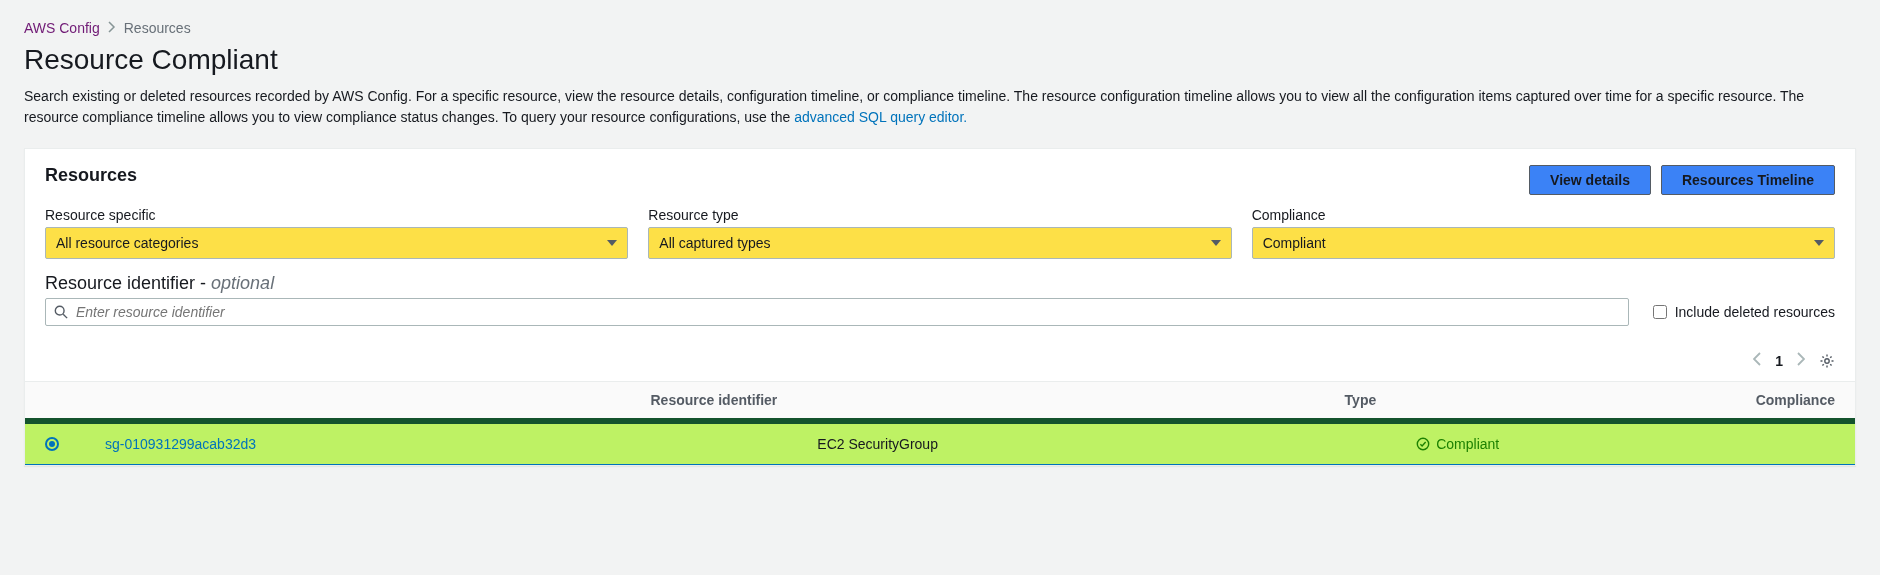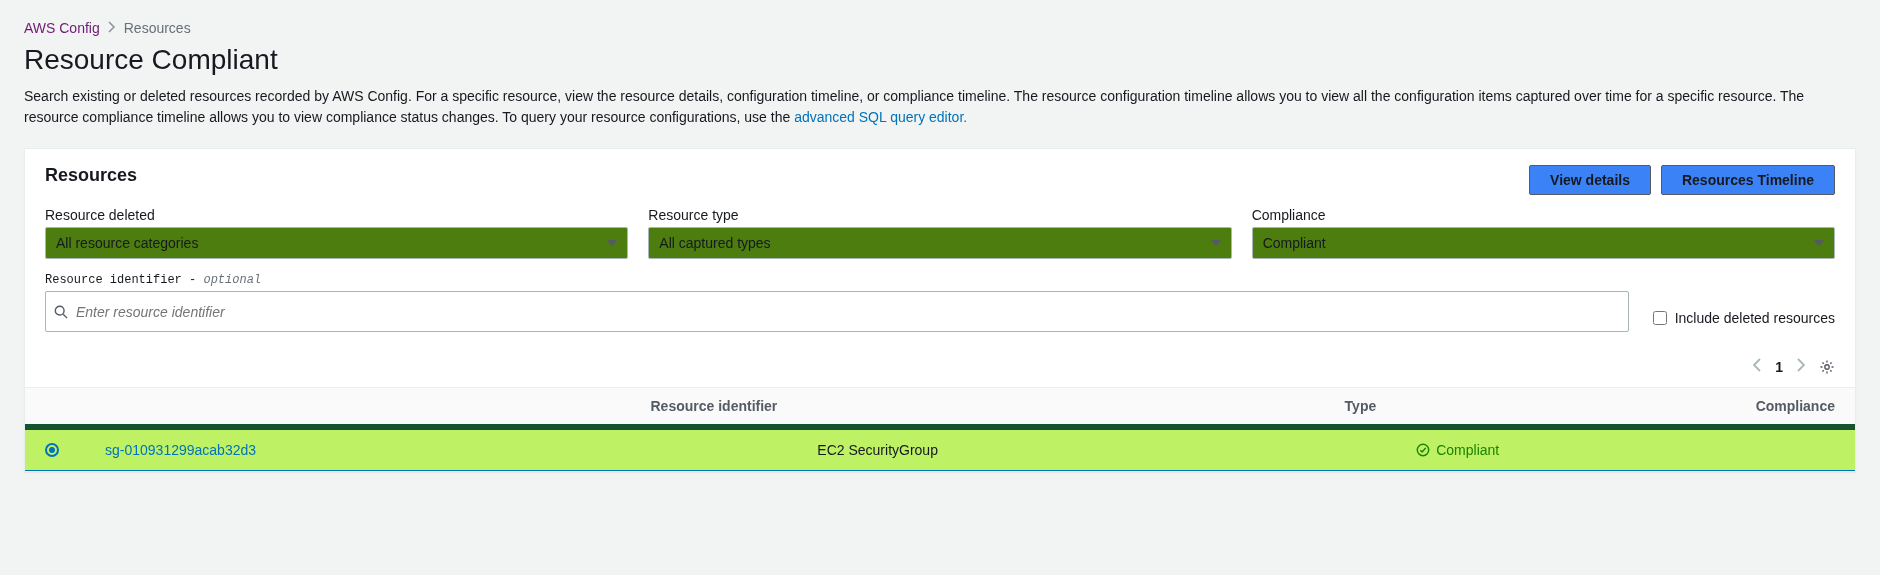--- a/index.html
+++ b/index.html
@@ -45,30 +45,30 @@
   .filters { padding: 12px 20px 18px 20px; }
   .filter-row { display:flex; gap:20px; }
   .filter-col { flex:1; display:flex; flex-direction:column; }
   .filter-label { font-size: 14px; color:#16191f; margin-bottom:4px; }
   .select {
     border:1px solid #aab7b8;
     border-radius:2px;
     height: 32px;
     display:flex; align-items:center; justify-content:space-between;
     padding: 0 10px;
-    background:#4d7c0f;
+    background:#fde047;
     cursor:pointer;
   }
   .caret { width:0; height:0; border-left:5px solid transparent; border-right:5px solid transparent; border-top:6px solid #545b64; }
   .ident-row { display:flex; gap:24px; align-items:flex-end; margin-top:14px; }
   .ident-col { flex:1; }
-  .ident-label { font-size:12px; margin-bottom:4px;font-family:Liberation Mono, monospace; }
+  .ident-label { font-size:18px; margin-bottom:4px; }
   .ident-label .opt { font-style: italic; color:#687078; }
   .search-wrap {
-    border:1px solid #aab7b8; border-radius:2px; height:41px;
+    border:1px solid #aab7b8; border-radius:2px; height:28px;
     display:flex; align-items:center; padding:0 8px; background:#fff;
   }
   .search-wrap svg { flex-shrink:0; }
   .search-wrap input {
     border:none; outline:none; flex:1; padding:0 8px; font-size:14px;
     font-style: italic; color:#687078; background:transparent;
   }
   .include-deleted { display:flex; align-items:center; gap:8px; white-space:nowrap; padding-bottom:6px; }
   .include-deleted input { width:14px; height:14px; }
   .pager-row {
@@ -125,21 +125,21 @@
       <div class="panel-title">Resources</div>
       <div class="panel-actions">
         <button class="btn">View details</button>
         <button class="btn">Resources Timeline</button>
       </div>
     </div>
 
     <div class="filters">
       <div class="filter-row">
         <div class="filter-col">
-          <div class="filter-label">Resource deleted</div>
+          <div class="filter-label">Resource specific</div>
           <div class="select">
             <span>All resource categories</span>
             <span class="caret"></span>
           </div>
         </div>
         <div class="filter-col">
           <div class="filter-label">Resource type</div>
           <div class="select">
             <span>All captured types</span>
             <span class="caret"></span>

